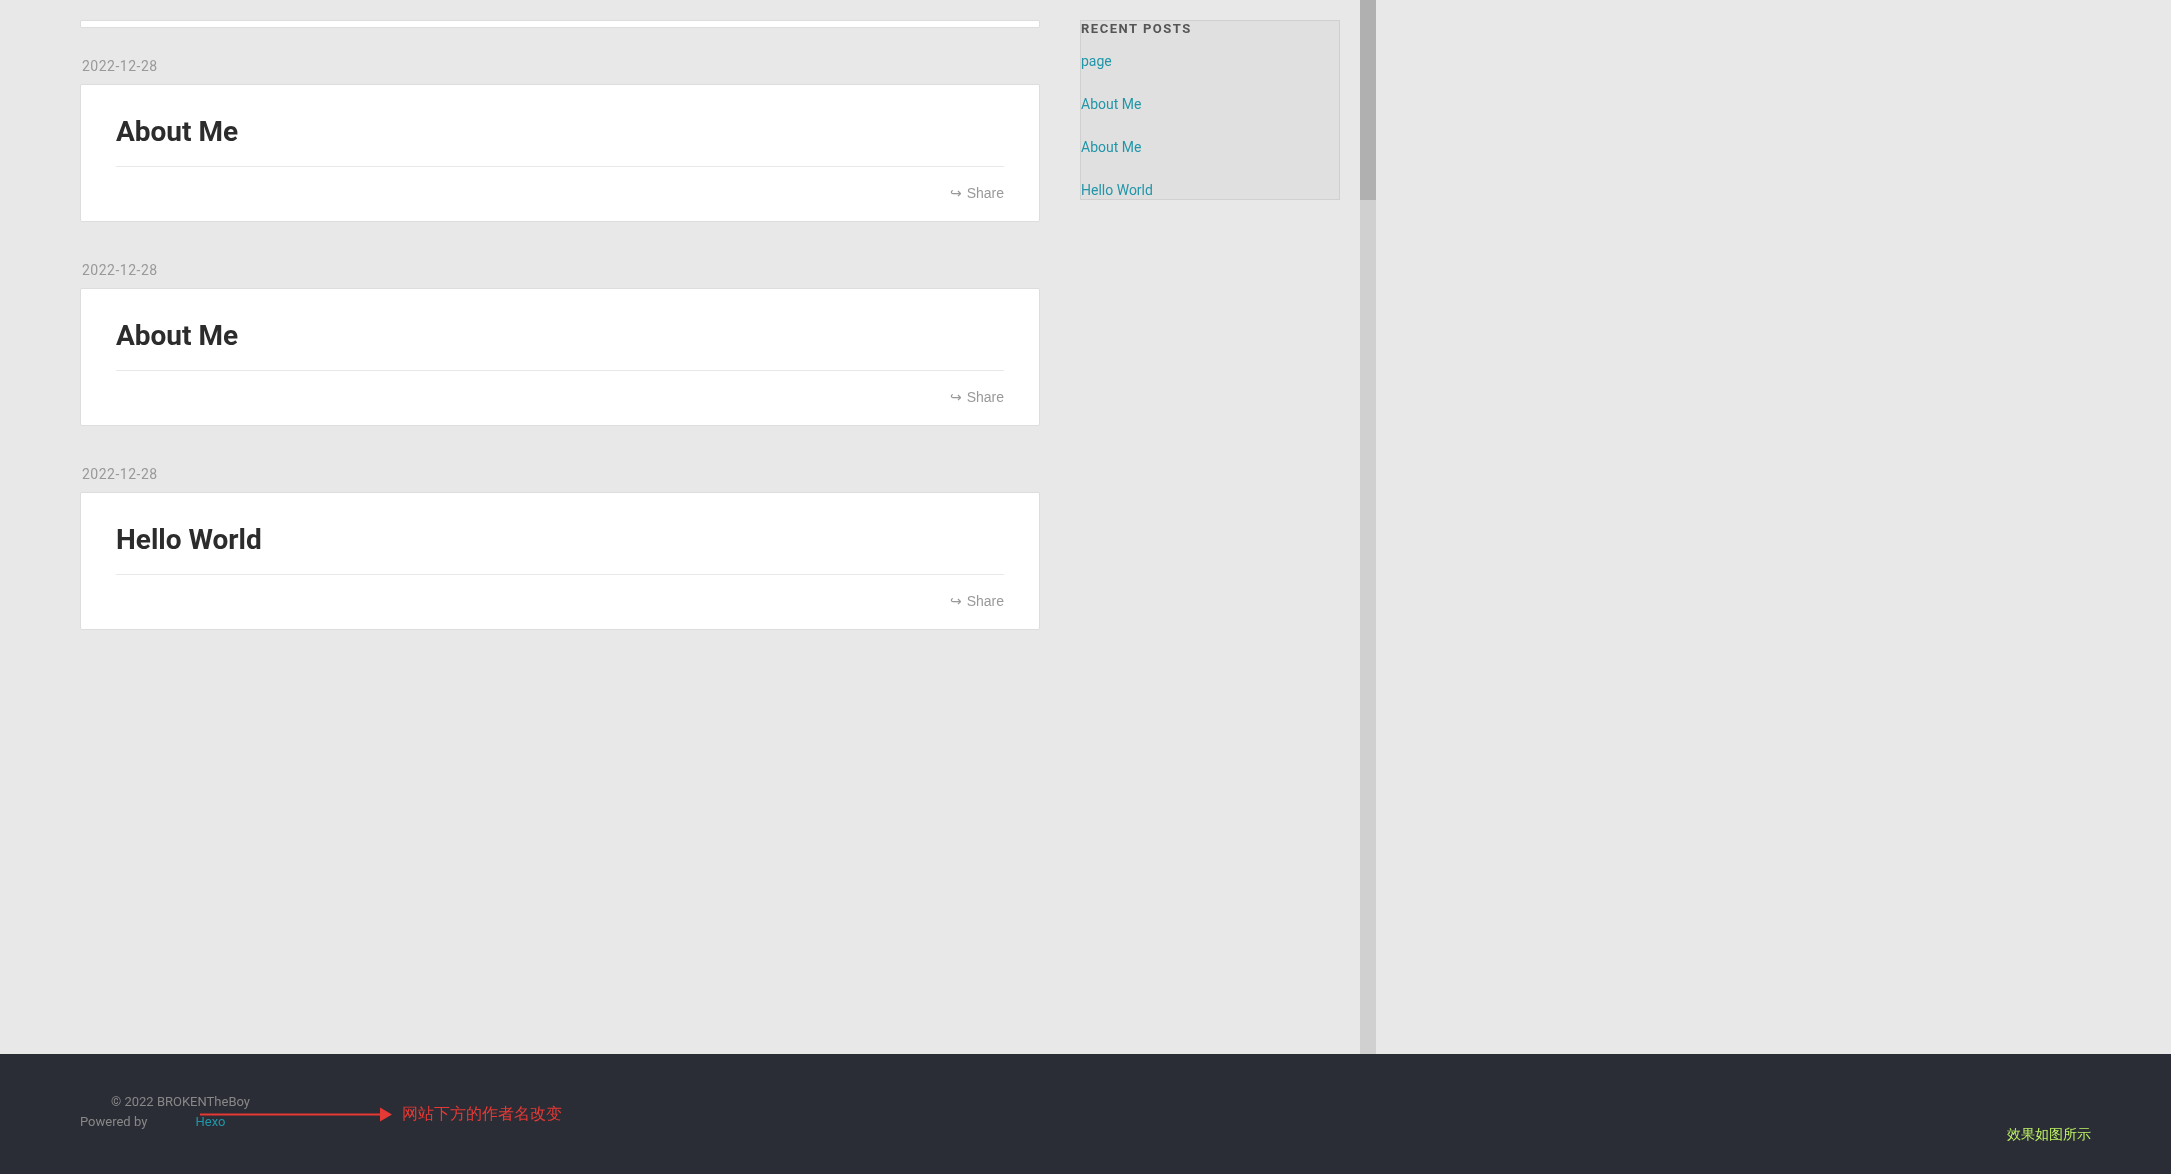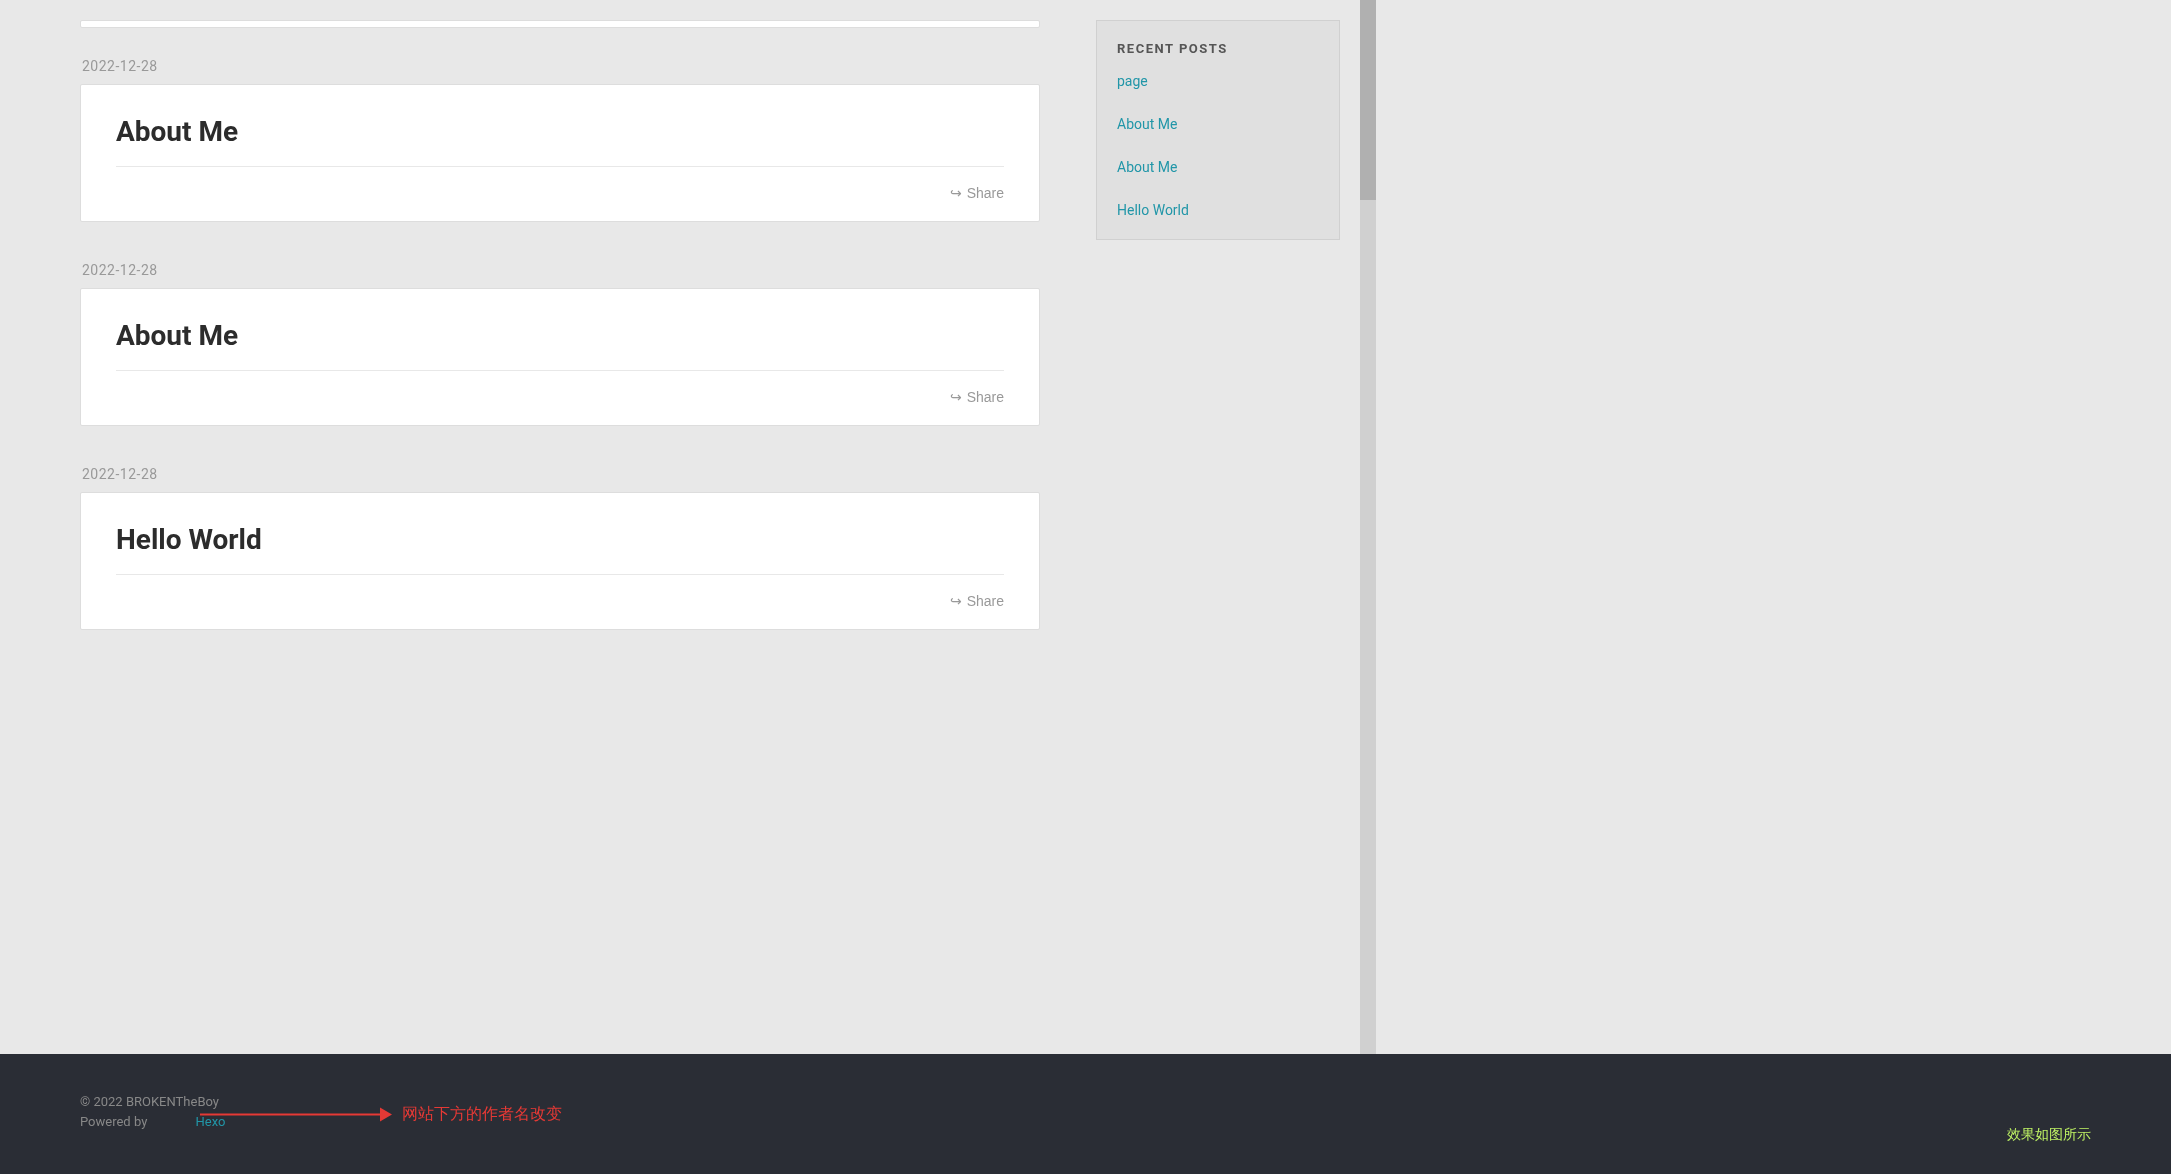--- a/index.html
+++ b/index.html
@@ -84,22 +84,20 @@
     
     .sidebar {
       width: 300px;
       flex-shrink: 0;
       padding: 20px 20px 20px 20px;
     }
 
     .sidebar-widget {
       background: #e0e0e0;
       border: 1px solid #d0d0d0;
-      padding: 20px;
-      margin-left: 16px;
     }
 
     .widget-title {
       font-size: 13px;
       font-weight: 700;
       color: #555;
       letter-spacing: 1.5px;
       text-transform: uppercase;
       margin-bottom: 15px;
     }
@@ -146,20 +144,21 @@
     .footer-content {
       display: flex;
       flex-direction: column;
       gap: 5px;
       max-width: 300px;
     }
 
     .footer-copyright {
       color: #888;
       font-size: 13px;
+      margin-left: 31px;
     }
 
     .footer-powered {
       color: #888;
       font-size: 13px;
     }
 
     .footer-powered a {
       color: #2196a8;
       text-decoration: none;

